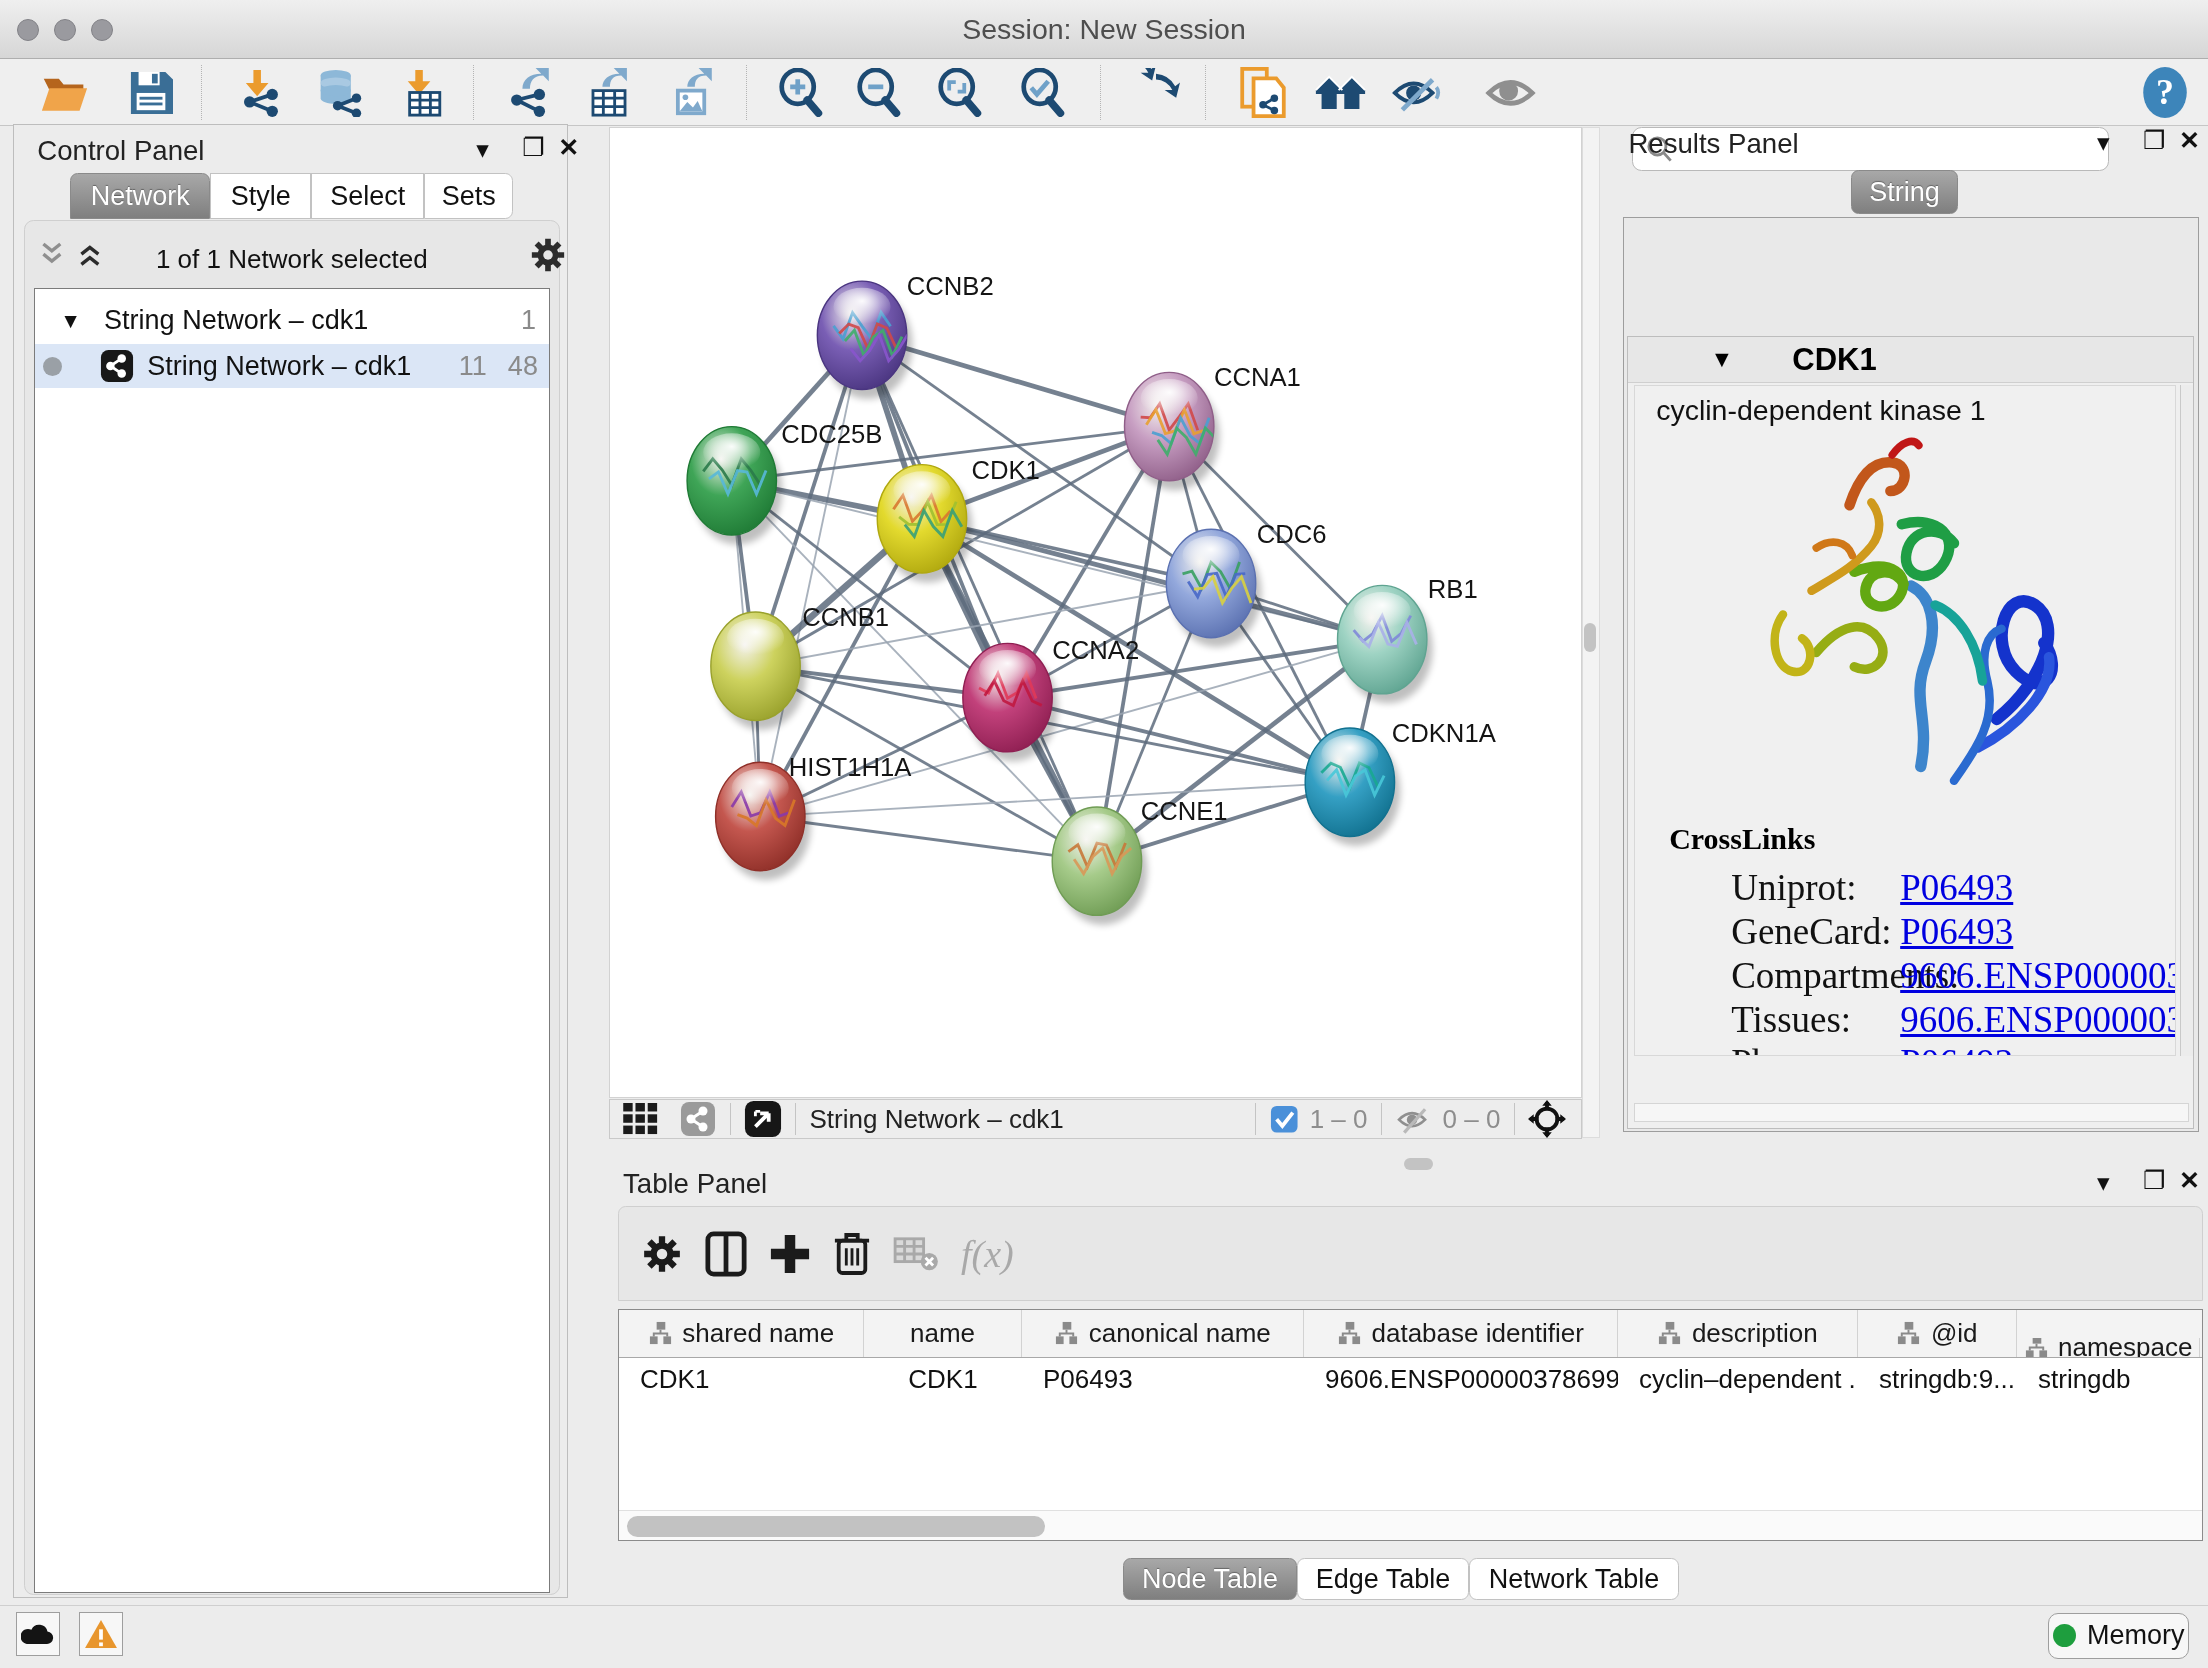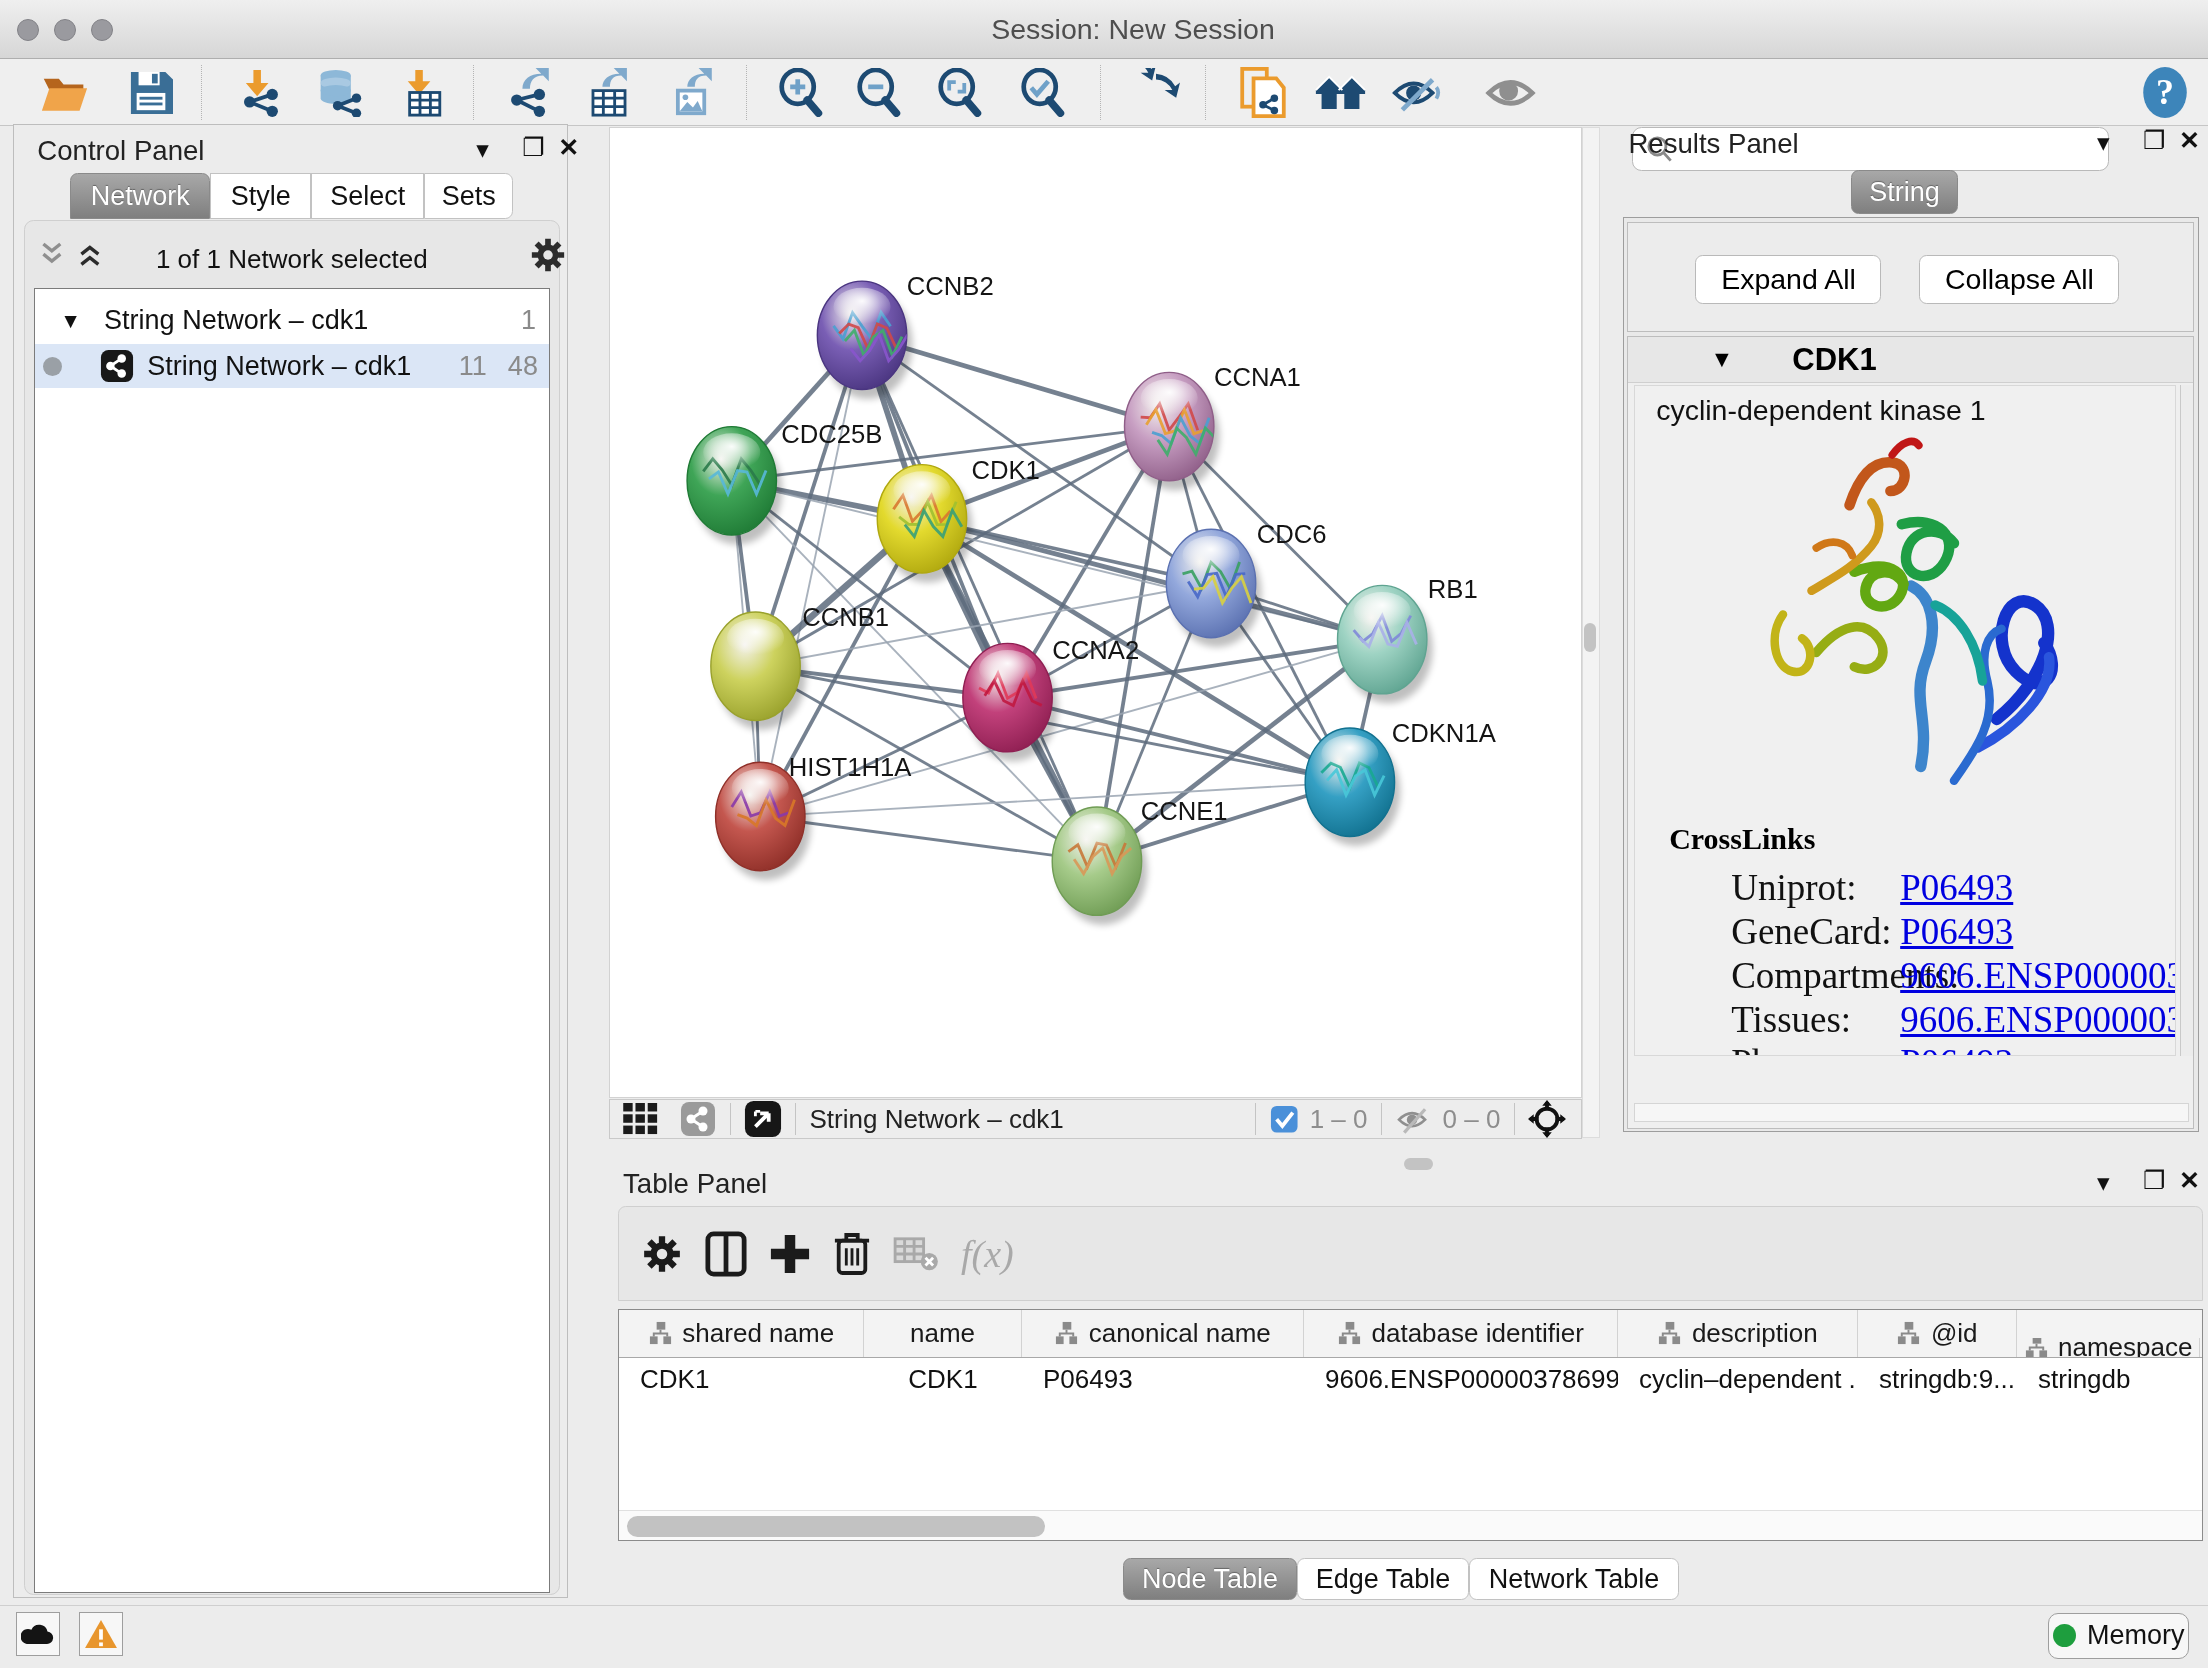--- a/index.html
+++ b/index.html
@@ -1,21 +1,21 @@
 <!DOCTYPE html>
 <html style="font-size:15px"><head>
 <meta charset="utf-8">
 <style>
   * { margin:0; padding:0; box-sizing:border-box; }
   html,body { width:2208px; height:1668px; overflow:hidden;
     font-family:"Liberation Sans", sans-serif; background:#ececec; }
   .abs { position:absolute; }
   
   #titlebar { left:0; top:0; width:2208px; height:59px;
-    background:linear-gradient(#efefef,#d6d6d6); border-bottom:1px solid #aeaeae;padding-left:29px; }
+    background:linear-gradient(#efefef,#d6d6d6); border-bottom:1px solid #aeaeae; }
   .light { position:absolute; top:19px; width:22px; height:22px; border-radius:50%;
     background:#9a9a9f; border:1px solid #828287; }
   #win-title { width:100%; text-align:center; top:13.3px; font-size:28.5px; color:#4e4e4e; }
   
   #toolbar { left:0; top:59px; width:2208px; height:67px; background:#efefef;
     border-bottom:1px solid #c6c6c6; }
   .tbtn { position:absolute; top:7.6px; width:53px; height:51px; display:flex;
     align-items:center; justify-content:center; cursor:default; }
   .tsep { position:absolute; top:5.7px; width:0; height:55px; border-left:1.9px dotted #b4b4b4; }
   #search-wrap { position:absolute; left:1632px; top:68px; width:477px; height:44px;
@@ -656,24 +656,20 @@
 </div>
 
 <div id="results-panel" class="abs">
   <div class="abs panel-title" style="left:11.4px; top:3.8px">Results Panel</div>
   <div class="abs pctl" style="left:480px; top:3.8px">▾</div>
   <div class="abs pctl" style="left:526px; top:1.9px">❐</div>
   <div class="abs pctl" style="left:562px; top:1.9px; font-weight:bold">✕</div>
   <div class="tab sel" style="left:234px; top:46px; width:107px; height:44px; border-radius:7.6px">String</div>
 
   <div id="rp-outer">
-    <div id="rp-buttons">
-      <div class="rp-btn" style="left:67px; width:186px">Expand All</div>
-      <div class="rp-btn" style="left:291px; width:200px">Collapse All</div>
-    </div>
     <div id="cdk1-box">
       <div id="cdk1-head">
         <span style="margin-left:82px; font-size:23px">▼</span>
         <span style="margin-left:59px; font-size:31px; font-weight:bold">CDK1</span>
       </div>
       <div id="cdk1-content">
         <div class="abs" style="left:21px; top:7.6px; font-size:28.5px; color:#111">cyclin-dependent kinase 1</div>
         <svg class="abs" style="left:124px; top:48px" width="314" height="380" viewBox="0 0 330 400">
           <g fill="none" stroke-linecap="round">
             <path d="M250 300 C300 260 320 200 290 180 C260 160 240 220 270 250 C300 280 320 250 300 220" stroke="#1433cc" stroke-width="13"></path>

